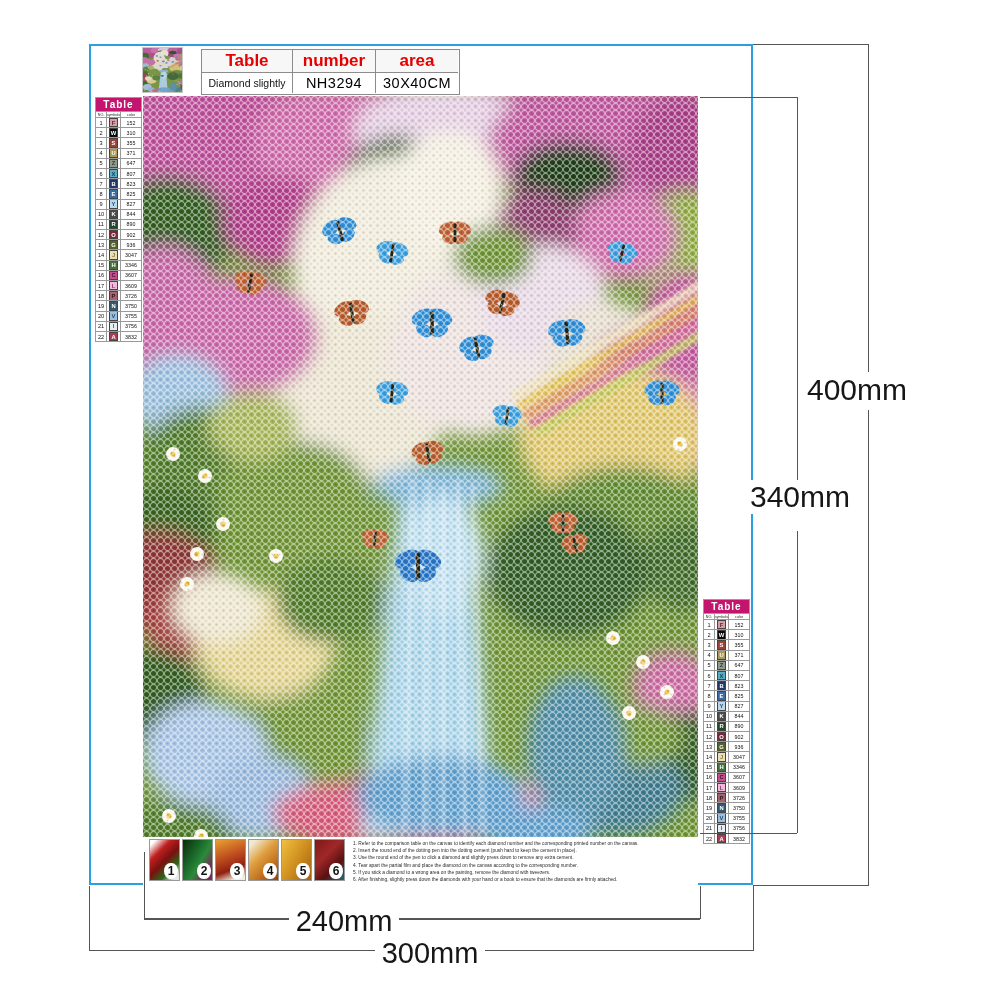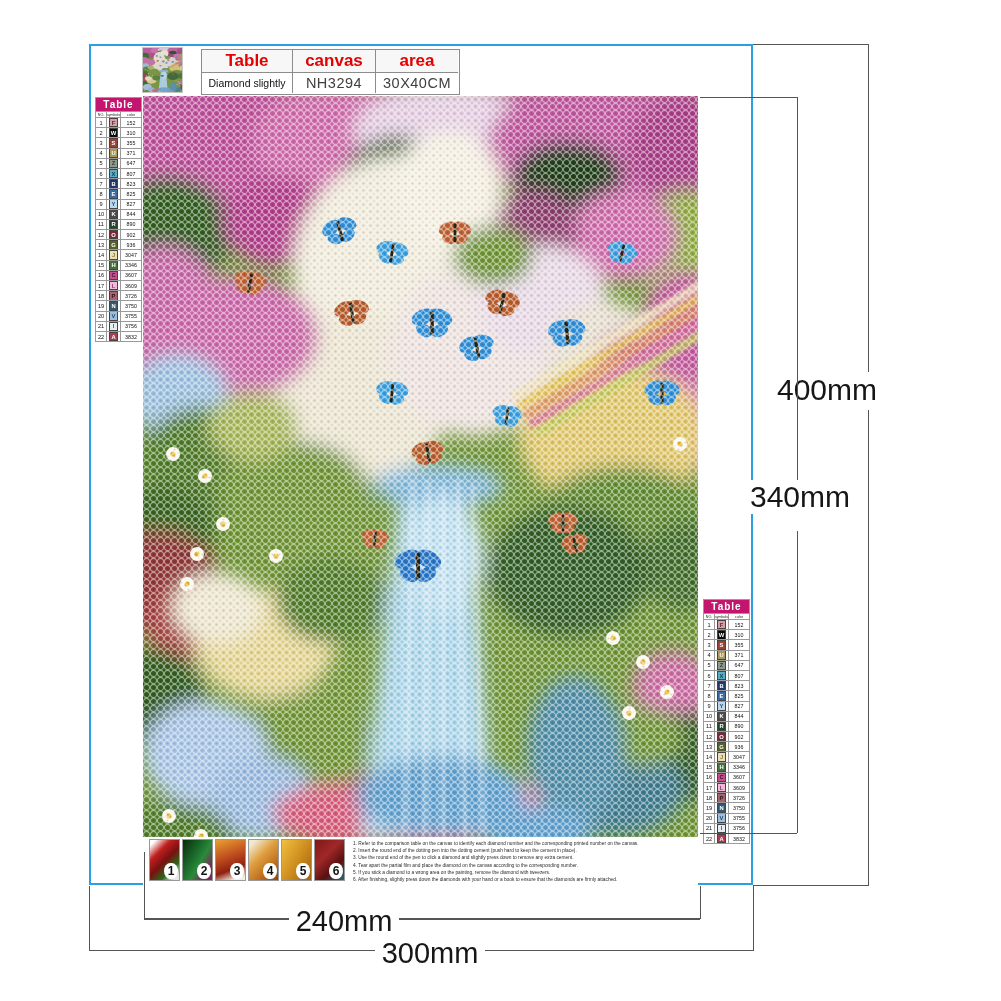--- a/index.html
+++ b/index.html
@@ -14,21 +14,21 @@
   
   #spec{left:201px;top:49px;width:259px;height:46px;border:1px solid #8c8c8c;
         box-sizing:border-box;display:grid;grid-template-columns:91px 83px 82px;
         grid-template-rows:23px 20px;background:#fff;}
   #spec .cell{border-right:1px solid #8c8c8c;border-bottom:1px solid #8c8c8c;
         display:flex;align-items:center;justify-content:center;overflow:hidden;}
   #spec .cell:nth-child(3n){border-right:none;}
   #spec .cell:nth-child(n+4){border-bottom:none;}
   #spec .hd{background:#f7f7f7;color:#e60000;font-weight:bold;font-size:17px;}
   #spec .v1{font-size:10.5px;color:#111;}
-  #spec .v2{font-size:14.5px;color:#404040;letter-spacing:.5px;text-align:center;}
+  #spec .v2{font-size:14.5px;color:#000000;letter-spacing:.5px;text-align:center;}
 
   
   #thumb{left:143px;top:48px;width:39px;height:44px;outline:1px solid #c8c8c8;}
 
   
   #canvas{left:143px;top:96px;width:555px;height:789px;background:#fff;}
   #strip{position:absolute;left:0;top:741px;width:555px;height:48px;background:#fff;}
   #steps{position:absolute;left:6px;top:2px;height:42px;display:flex;gap:2px;}
   .step{position:relative;width:31px;height:42px;border:1px solid #999;box-sizing:border-box;}
   .step:nth-child(1){background:linear-gradient(135deg,#ffffff 8%,#c02020 30%,#7a1010 52%,#2a6a1a 74%,#e8e8e8 92%);}
@@ -211,21 +211,21 @@
   <div class="abs" id="blue-border"></div>
 
   <div class="abs" id="thumb">
     <svg width="39" height="44" viewBox="0 0 555 741" preserveAspectRatio="none">
         <use href="#paintart"></use>
       </svg>
   </div>
 
   <div class="abs" id="spec">
     <div class="cell hd">Table</div>
-    <div class="cell hd">canvas</div>
+    <div class="cell hd">number</div>
     <div class="cell hd">area</div>
     <div class="cell v1">Diamond slightly</div>
     <div class="cell v2">NH3294</div>
     <div class="cell v2">30X40CM</div>
   </div>
 
   <div class="abs" id="canvas">
     <svg width="555" height="741" viewBox="0 0 555 741">
         <use href="#paintart"></use>
       </svg>
@@ -583,21 +583,21 @@
           <i style="background: rgb(176, 58, 82); color: rgb(255, 255, 255);">A</i>
         </span>
         <span class="ccode">3832</span>
       </div>
     </div>
 
   <div class="abs dl" style="left:753px;top:44px;width:115px;height:1px"></div>
   <div class="abs dl" style="left:753px;top:885px;width:115px;height:1px"></div>
   <div class="abs dl" style="left:868px;top:44px;width:1px;height:328px"></div>
   <div class="abs dl" style="left:868px;top:410px;width:1px;height:476px"></div>
-  <div class="abs dlab" style="left:772px;top:373px">400mm</div>
+  <div class="abs dlab" style="left:802px;top:373px">400mm</div>
 
   <div class="abs dl" style="left:700px;top:97px;width:97px;height:1px"></div>
   <div class="abs dl" style="left:700px;top:833px;width:97px;height:1px"></div>
   <div class="abs dl" style="left:797px;top:97px;width:1px;height:396px"></div>
   <div class="abs dl" style="left:797px;top:531px;width:1px;height:302px"></div>
   <div class="abs dlab" style="left:745px;top:480px">340mm</div>
 
   <div class="abs dl" style="left:144px;top:852px;width:1px;height:67px"></div>
   <div class="abs dl" style="left:700px;top:886px;width:1px;height:33px"></div>
   <div class="abs dl" style="left:144px;top:918px;width:148px;height:2px"></div>

